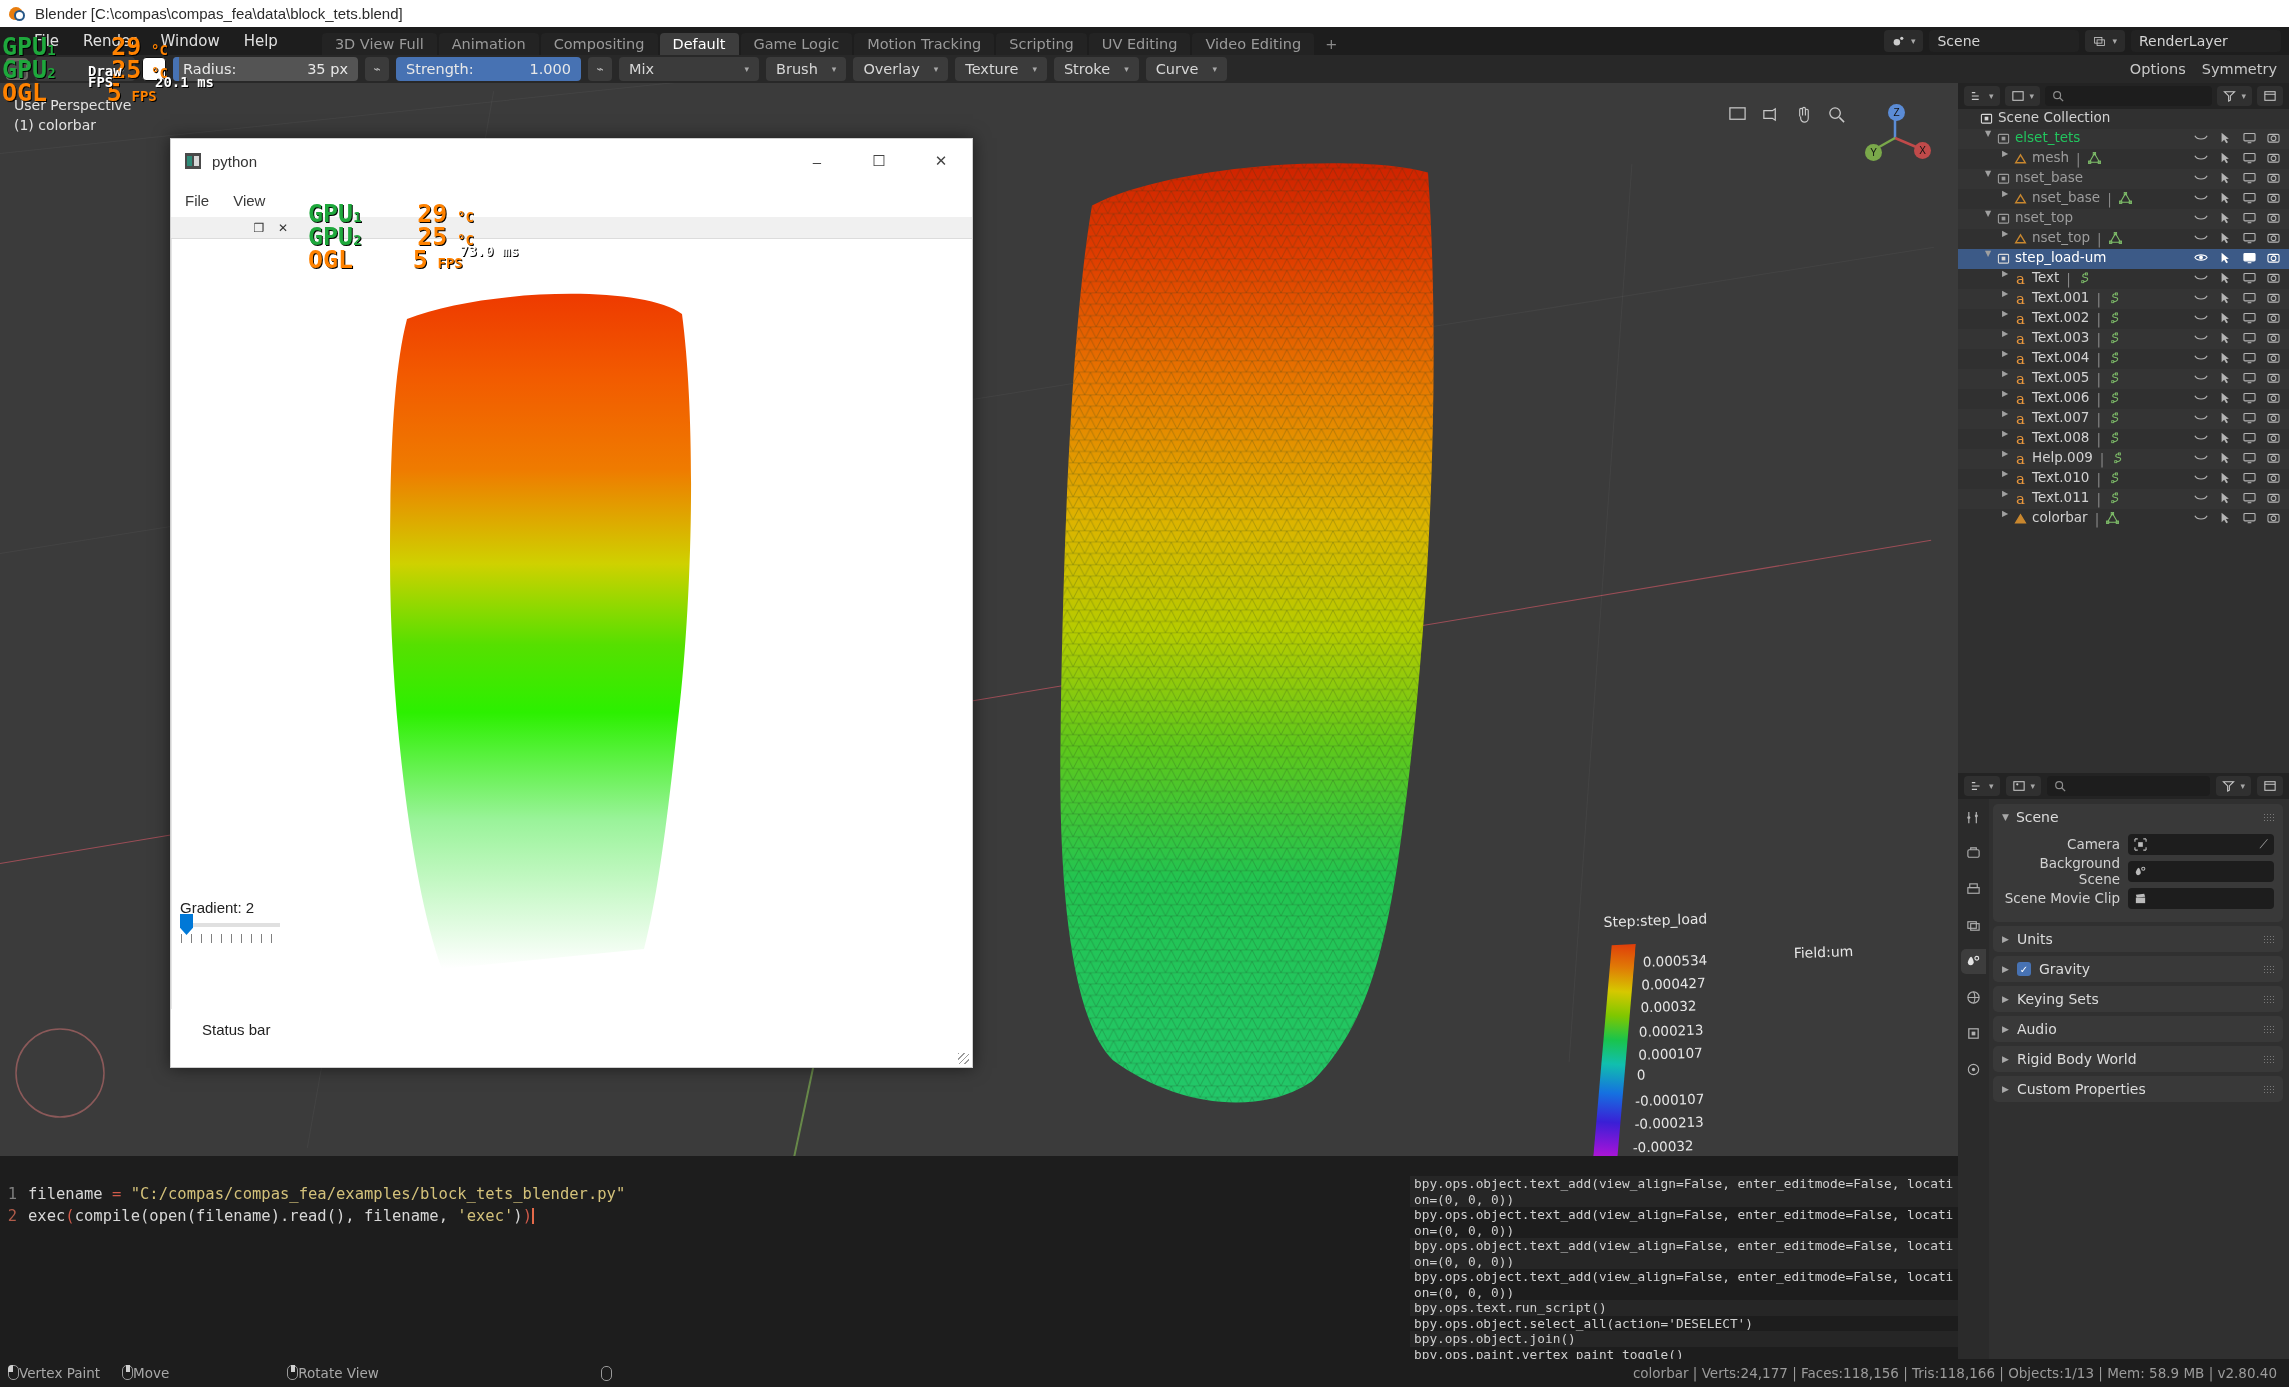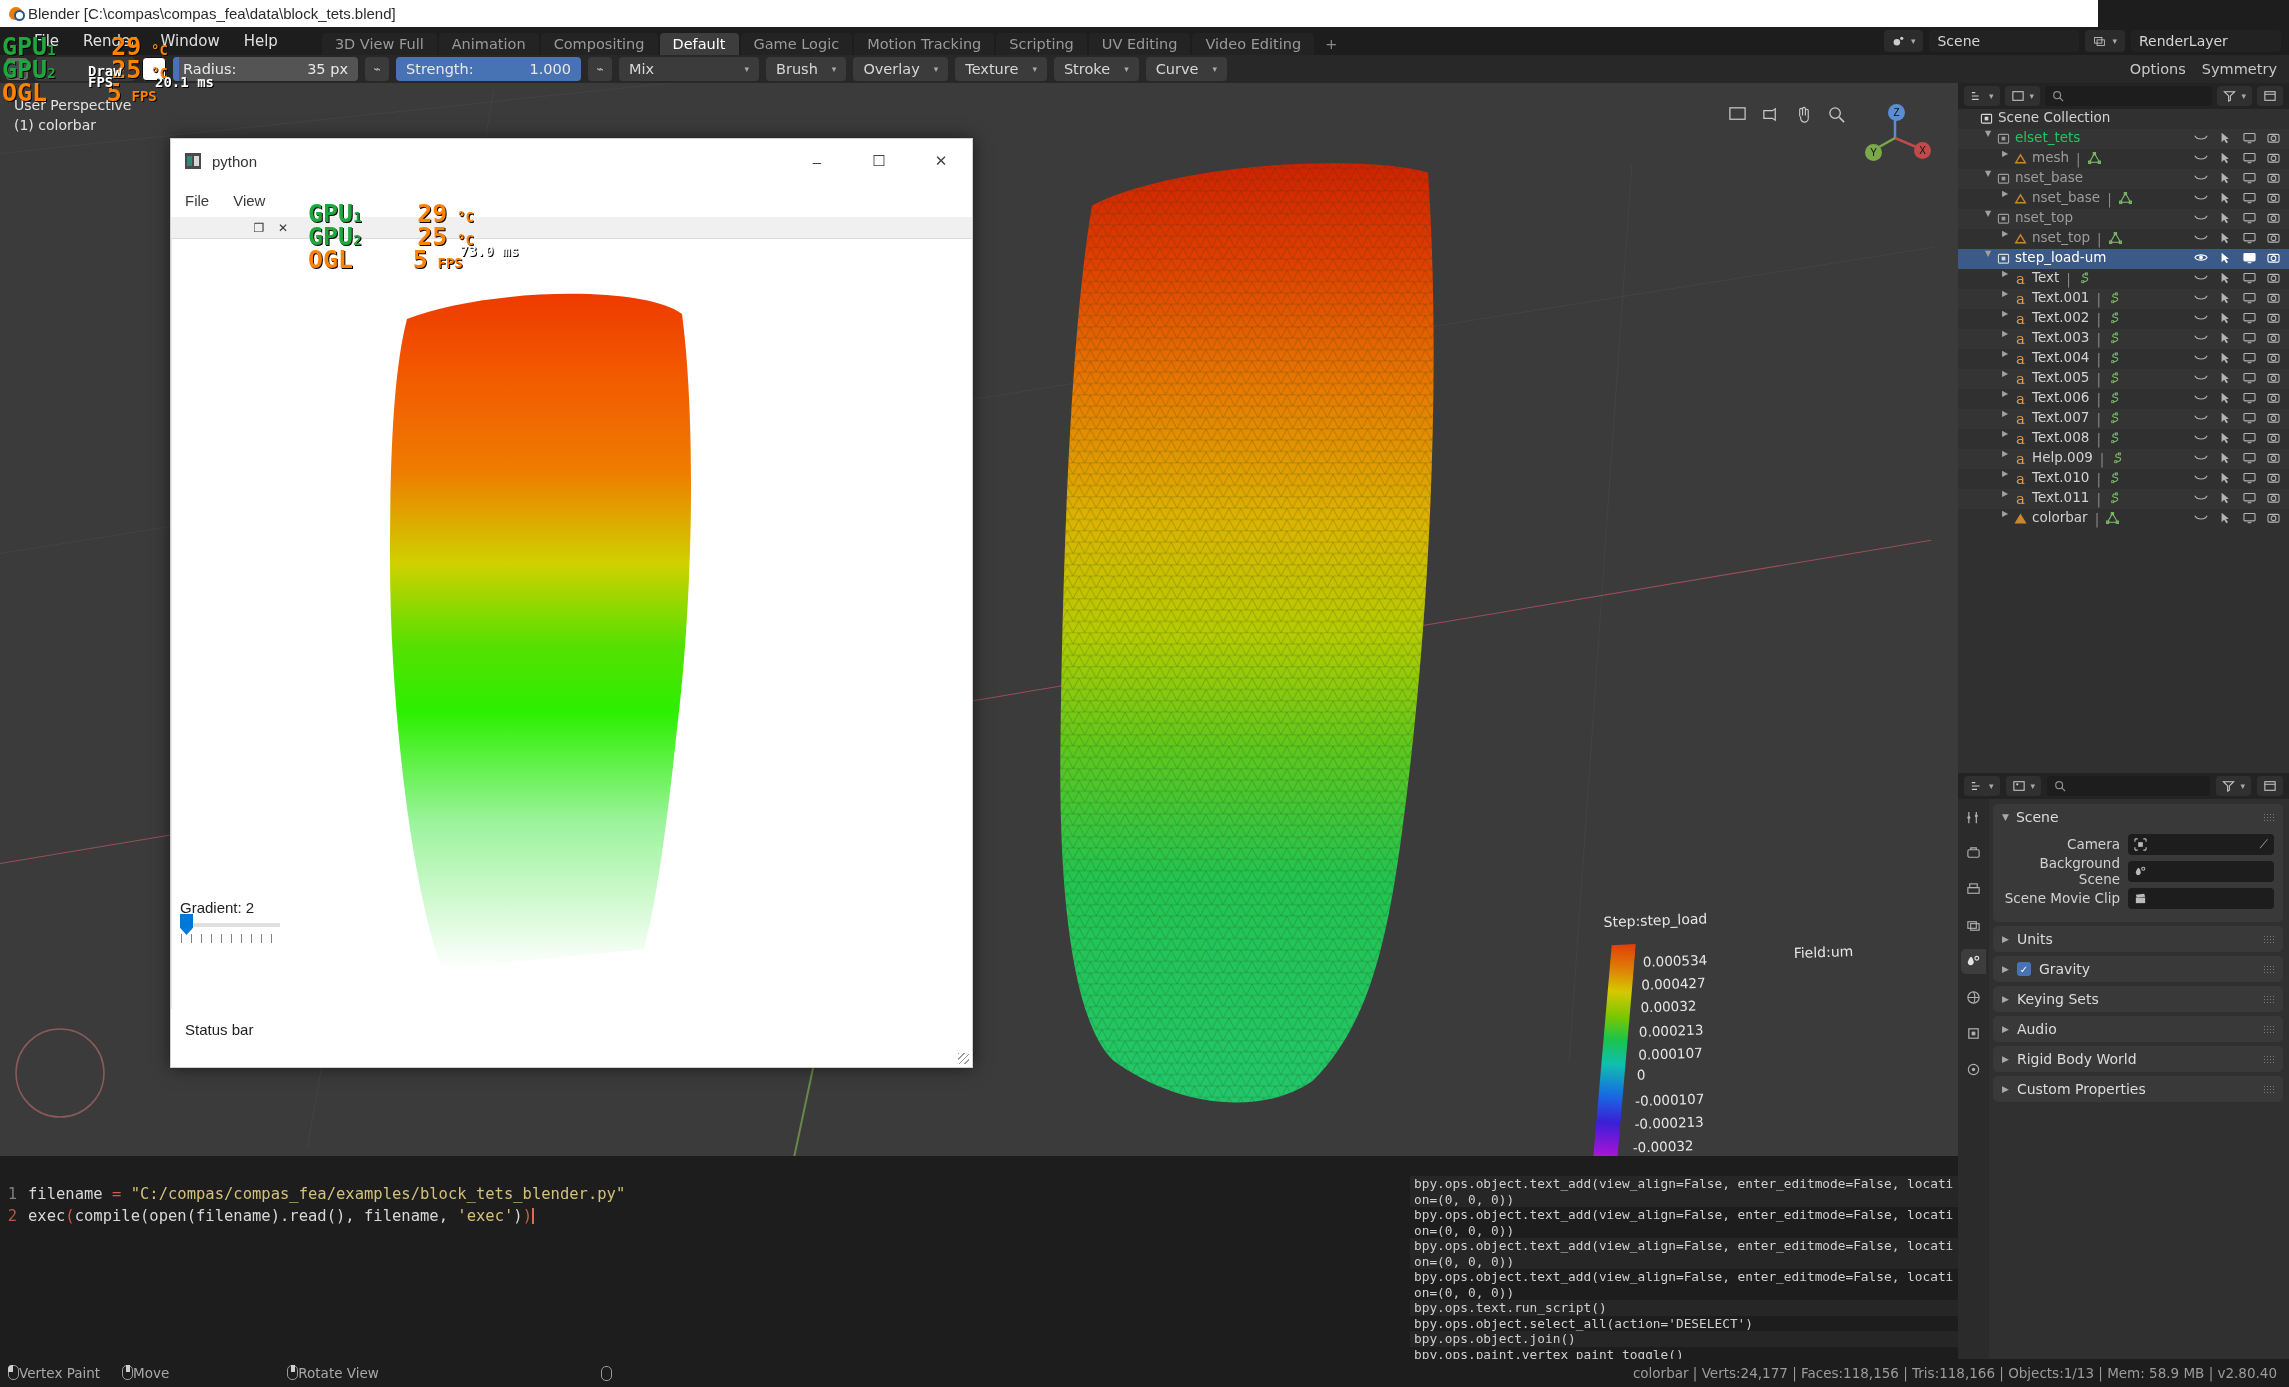--- a/index.html
+++ b/index.html
@@ -1,22 +1,22 @@
 <!DOCTYPE html>
 <html><head>
 <meta charset="utf-8">
 <style>
   * { box-sizing: border-box; margin:0; padding:0; }
   html,body { width:2289px; height:1387px; overflow:hidden; background:#1d1d1d;
     font-family:"DejaVu Sans", sans-serif; }
   #app { position:relative; width:2289px; height:1387px; }
 
   
-  .win-title { position:absolute; left:0; top:0; width:2098px; height:27px;
-    background:#ffffff; display:flex; align-items:center; gap:2px; padding-left:9px;
+  .win-title { position:absolute; left:0; top:0; width:2289px; height:27px;
+    background:#ffffff; display:flex; align-items:center; gap:9px; padding-left:9px;
     font-size:15px; color:#2b2b2b; font-family:"Liberation Sans", sans-serif; }
   .blender-logo { width:17px; height:17px; position:relative; flex:none; }
   .blender-logo::before { content:""; position:absolute; left:0; top:2px; width:14px; height:13px;
     border-radius:50% 50% 50% 50%/60% 60% 40% 40%; background:#e87d0d; }
   .blender-logo::after { content:""; position:absolute; left:5px; top:5px; width:7px; height:7px;
     border-radius:50%; background:#ffffff; border:2px solid #265787; }
 
   
   .topbar { position:absolute; left:0; top:27px; width:2289px; height:28px; background:#1d1d1d;
     display:flex; align-items:center; font-size:15px; color:#dcdcdc; }
@@ -198,21 +198,21 @@
     border-left:1px solid #e6e6e6; overflow:hidden; }
   .py-left { position:absolute; left:0; top:0; width:120px; height:100%; background:#ffffff; }
   .py-gradient-area { position:absolute; left:0; bottom:66px; width:120px; }
   .py-grad-label { font-size:15px; color:#222; font-family:"Liberation Sans", sans-serif;
      margin-left:8px; }
   .py-slider { margin:7px 0 0 8px; width:100px; height:4px; background:#e0e0e0; position:relative;}
   .py-slider .thumb { position:absolute; left:0; top:-9px; width:13px; height:21px;
     background:#0078d7; clip-path:polygon(0 0,100% 0,100% 66%,50% 100%,0 66%); }
   .py-ticks { margin:7px 0 0 9px; width:100px; height:9px;
     background-image:repeating-linear-gradient(to right,#808080 0 1px, transparent 1px 10px); }
-  .py-status { height:40px; display:flex; align-items:center; padding-left:14px;
+  .py-status { height:40px; display:flex; align-items:center; padding-left:31px;
     font-size:15px; color:#222; font-family:"Liberation Sans", sans-serif; }
   .py-resize { position:absolute; right:3px; bottom:3px; width:11px; height:11px;
     background-image:repeating-linear-gradient(135deg,#9a9a9a 0 1px, transparent 1px 4px); }
 
   
   .osd { position:absolute; font-family:"DejaVu Sans Mono", monospace; font-weight:bold;
     letter-spacing:0px; white-space:nowrap; }
   .osd .g { color:#1ea83c; text-shadow:1px 1px 0 #000; }
   .osd .o { color:#ff8200; text-shadow:1px 1px 0 #000; }
   .osd .w { color:#ffffff; text-shadow:1px 1px 0 #000; }

